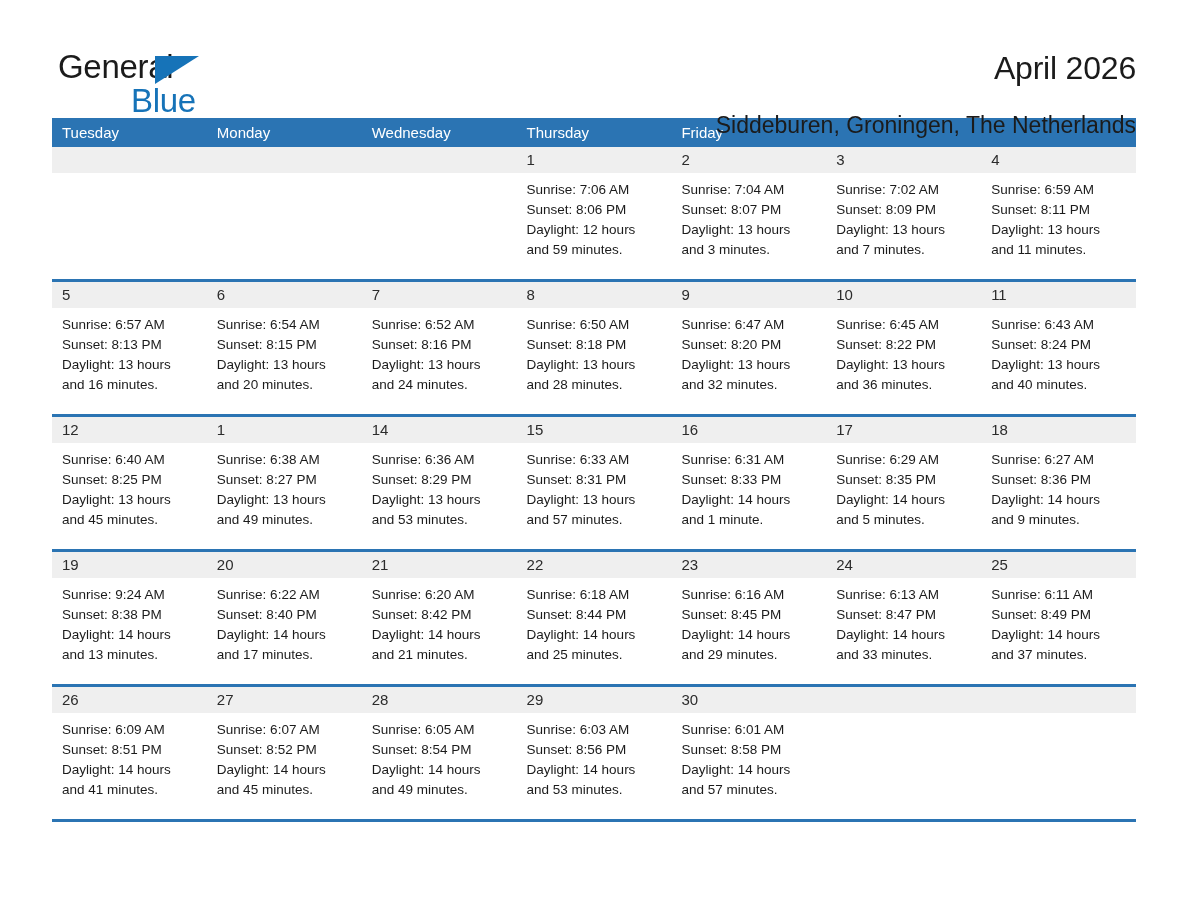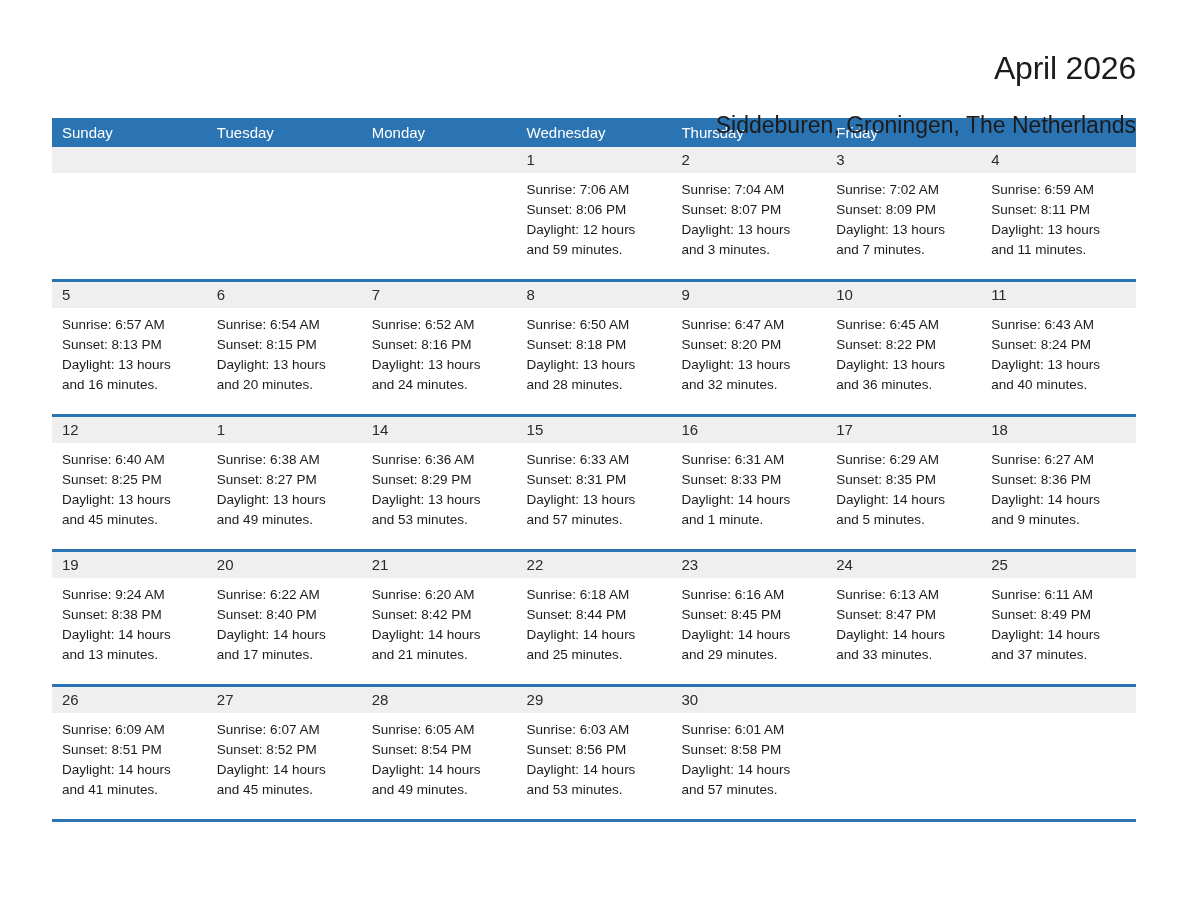--- a/index.html
+++ b/index.html
@@ -146,31 +146,39 @@
     margin: 0 52px;
   }
 </style>
 </head>
 <body>
 
 <div class="page">
 
   <div class="masthead">
 
+    <div class="logo">
+      <div class="logo-row1">
+        <span class="logo-general">General</span>
+        <span class="logo-tri"></span>
+      </div>
+      <div class="logo-row2">
+        <span class="logo-blue">Blue</span>
+      </div>
+    </div>
 
     <div class="title-block">
       <div class="cal-title">April 2026</div>
       <div class="cal-subtitle">Siddeburen, Groningen, The Netherlands</div>
     </div>
 
   </div>
 
   <div class="calendar">
     <div class="weekdays" id="weekday-row">
-        <div class="weekday">Sunday</div>
         <div class="weekday">Tuesday</div>
         <div class="weekday">Monday</div>
         <div class="weekday">Wednesday</div>
         <div class="weekday">Thursday</div>
         <div class="weekday">Friday</div>
       </div>
     <div id="weeks-container">
         <div class="week">
           <div class="daycell empty">
             <div class="numstrip"></div>

